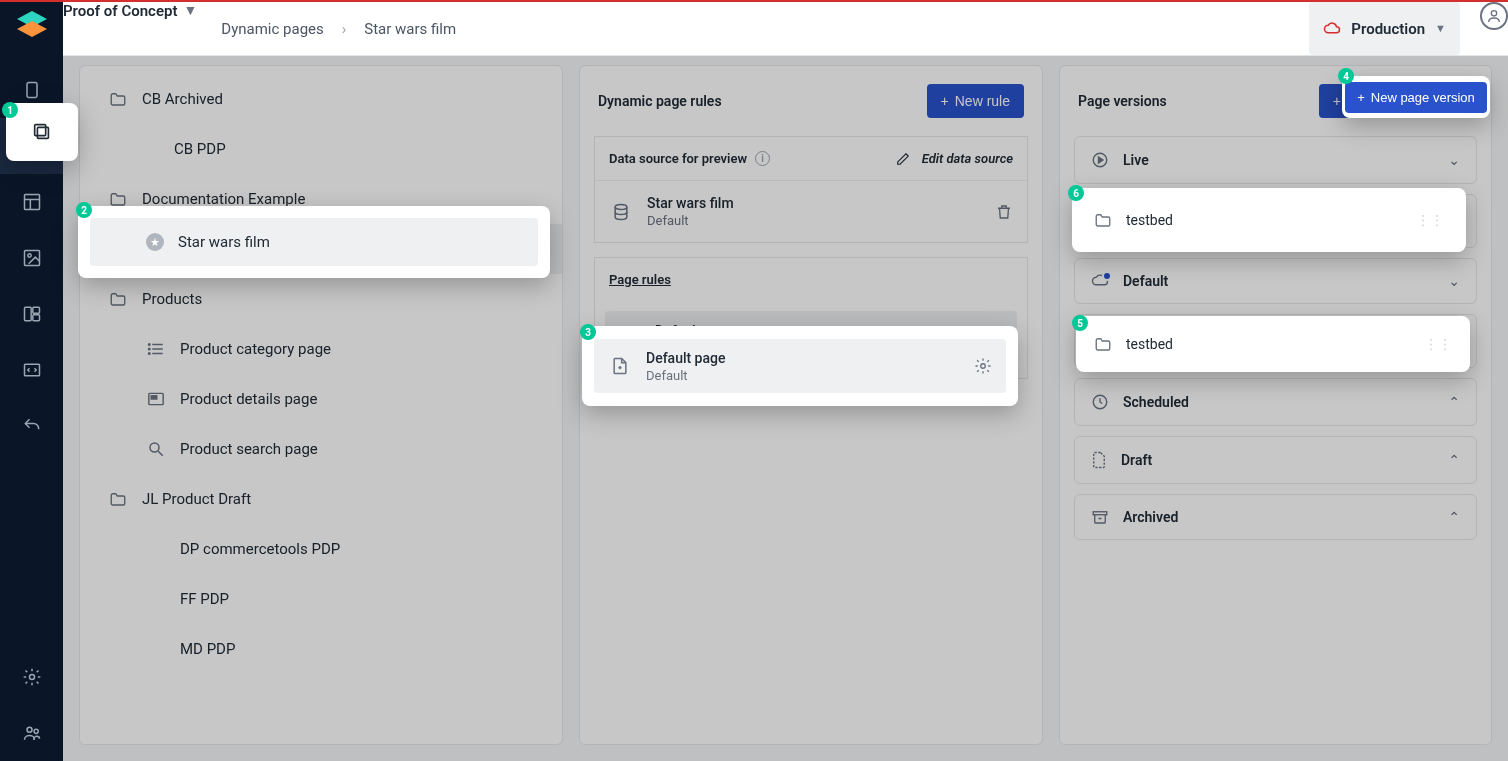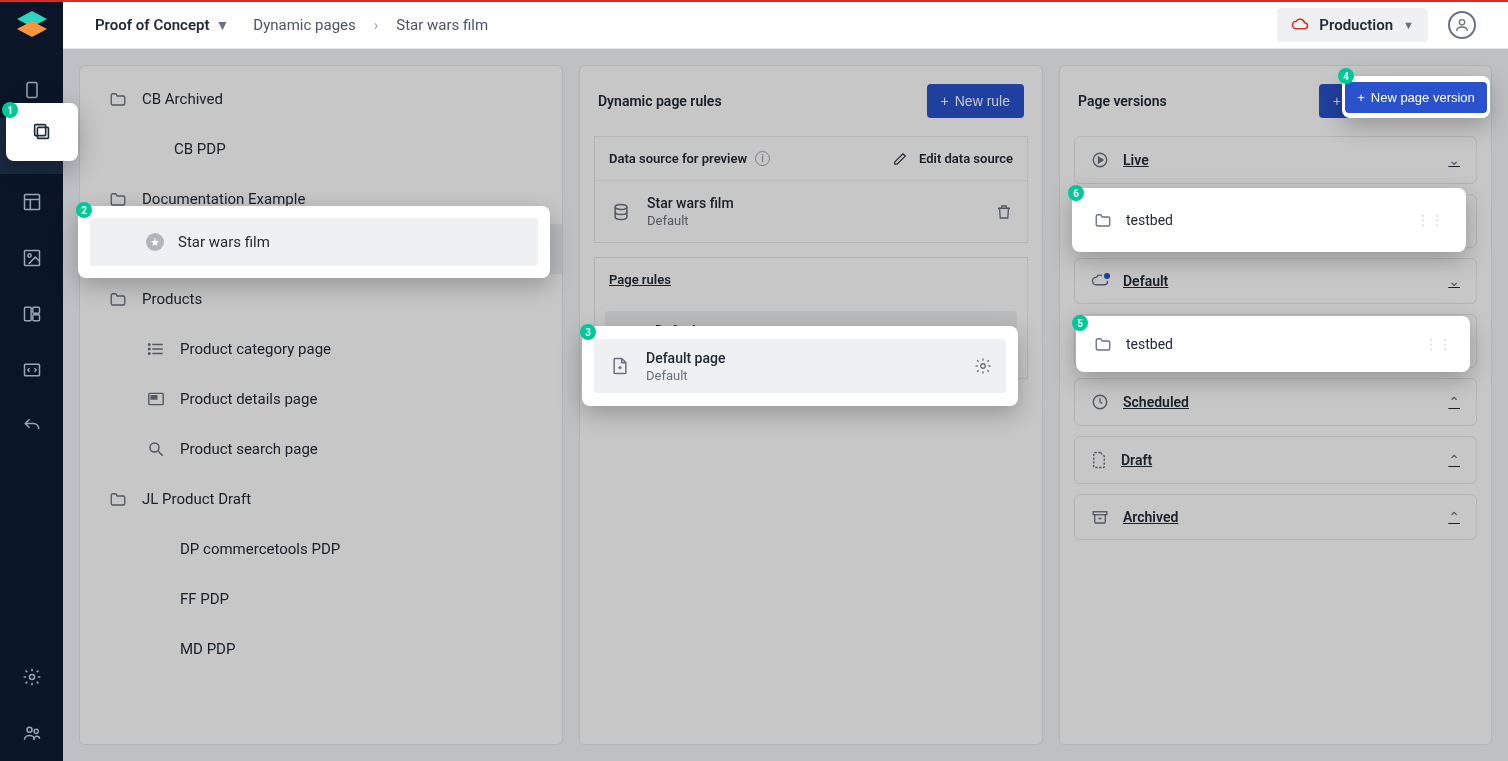--- a/index.html
+++ b/index.html
@@ -13,21 +13,21 @@
 
   
   .sidebar { position: absolute; left:0; top:0; bottom:0; width:63px; background:#0a1628; z-index:10; display:flex; flex-direction:column; align-items:center; padding-top:8px; }
   .logo { width:36px; height:36px; margin-bottom:18px; display:flex; align-items:center; justify-content:center; }
   .nav-icon { width:63px; height:56px; display:flex; align-items:center; justify-content:center; color:#9aa5b1; cursor:pointer; position:relative; }
   .nav-icon.active { background:#1a2940; color:#fff; }
   .nav-icon svg { width:20px; height:20px; }
   .nav-spacer { flex:1; }
 
   
-  .header { position: absolute; left:63px; right:0; top:2px; height:47px; background:#fff; border-bottom:1px solid #e1e4e8; display:flex; align-items:center; padding:0 32px; z-index:8; }
+  .header { position: absolute; left:63px; right:0; top:2px; height:54px; background:#fff; border-bottom:1px solid #e1e4e8; display:flex; padding:0 0; z-index:8; }
   .project-name { font-weight:600; margin-right:6px; font-size:15px; }
   .dropdown-caret { margin-right:24px; color:#6b7280; }
   .breadcrumb { display:flex; align-items:center; gap:18px; color:#4b5563; font-size:15px; }
   .breadcrumb-sep { color:#9ca3af; }
   .header-spacer { flex:1; }
   .env-select { display:flex; align-items:center; gap:10px; background:#eef0f2; border-radius:4px; padding:8px 14px; margin-right:20px; cursor:pointer; }
   .env-select .cloud { color:#d32f2f; }
   .env-select .label { font-weight:600; font-size:15px; }
   .user-avatar { width:28px; height:28px; border-radius:50%; border:2px solid #6b7280; display:flex; align-items:center; justify-content:center; color:#6b7280; }
 
@@ -50,31 +50,31 @@
   
   
   .panel-header { display:flex; align-items:center; justify-content:space-between; padding:18px 18px; }
   .panel-title { font-weight:600; font-size:14px; }
   .btn-primary { background:#2952cc; color:#fff; border:none; border-radius:4px; padding:9px 14px; font-size:14px; font-weight:500; display:flex; align-items:center; gap:6px; cursor:pointer; }
   
   .card { margin:0 14px 14px; border:1px solid #e5e7eb; border-radius:0; }
   .card-head { display:flex; align-items:center; justify-content:space-between; padding:14px 14px; border-bottom:1px solid #eef0f2; }
   .card-head-left { display:flex; align-items:center; gap:8px; font-weight:600; font-size:13px; }
   .info-icon { width:15px; height:15px; border:1.5px solid #9ca3af; border-radius:50%; font-size:10px; display:inline-flex; align-items:center; justify-content:center; color:#9ca3af; }
-  .edit-link { display:flex; align-items:center; gap:12px; color:#212b36; font-weight:600; font-size:13px; cursor:pointer; }
+  .edit-link { display:flex; align-items:center; gap:12px; color:#212b36; font-weight:600; font-size:13px; cursor:pointer;font-style:italic; }
   .card-row { display:flex; align-items:center; padding:14px 14px; gap:14px; }
   .row-icon { width:24px; height:24px; color:#6b7280; display:flex; align-items:center; justify-content:center; }
   .row-text { flex:1; }
   .row-title { font-size:14px; font-weight:500; }
   .row-sub { font-size:13px; color:#6b7280; margin-top:2px; }
   .row-action { color:#6b7280; cursor:pointer; }
   .card-row.selected { background:#eef0f2; border-radius:4px; margin:10px; padding:12px; }
   
   
-  .sect-row { display:flex; align-items:center; justify-content:space-between; padding:14px 16px; border:1px solid #e5e7eb; border-radius:6px; margin:0 14px 10px; cursor:pointer;text-decoration:underline; }
+  .sect-row { display:flex; align-items:center; justify-content:space-between; padding:14px 16px; border:1px solid #e5e7eb; border-radius:6px; margin:0 14px 10px; cursor:pointer; }
   .sect-row.first { margin-top:0; }
   .sect-left { display:flex; align-items:center; gap:14px; }
   .sect-label { font-weight:600; font-size:14px; }
   .chev { color:#6b7280; }
   .file-row { display:flex; align-items:center; gap:14px; padding:18px 16px; border:1px solid #e5e7eb; border-radius:6px; margin:0 14px 10px; position:relative; }
   .file-row .move-icon { color:#cbd5e1; }
   .cloud-badge { position:relative; display:inline-flex; }
   .cloud-badge .dot { position:absolute; top:-3px; right:-3px; width:10px; height:10px; border-radius:50%; background:#2952cc; border:2px solid #fff; }
 
   

